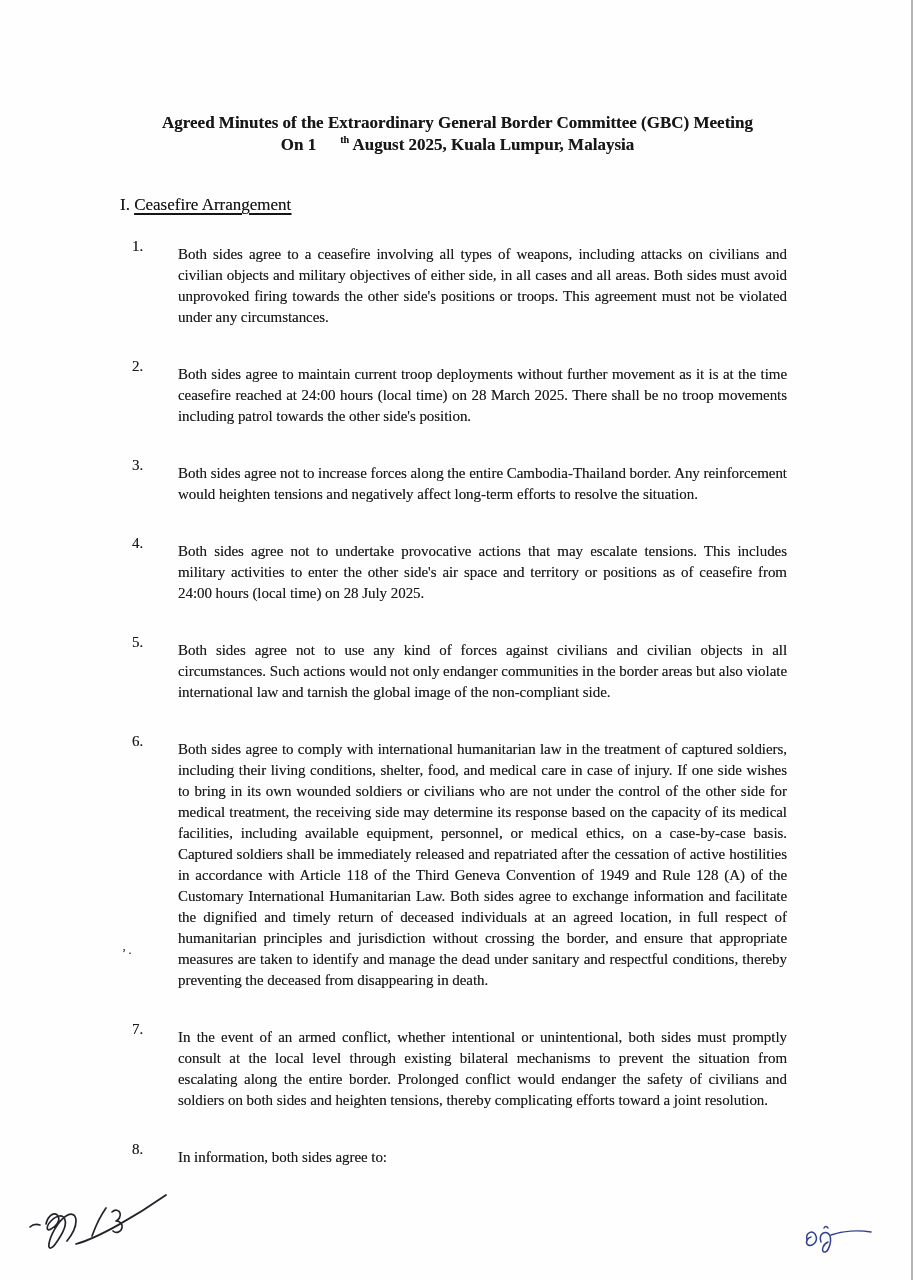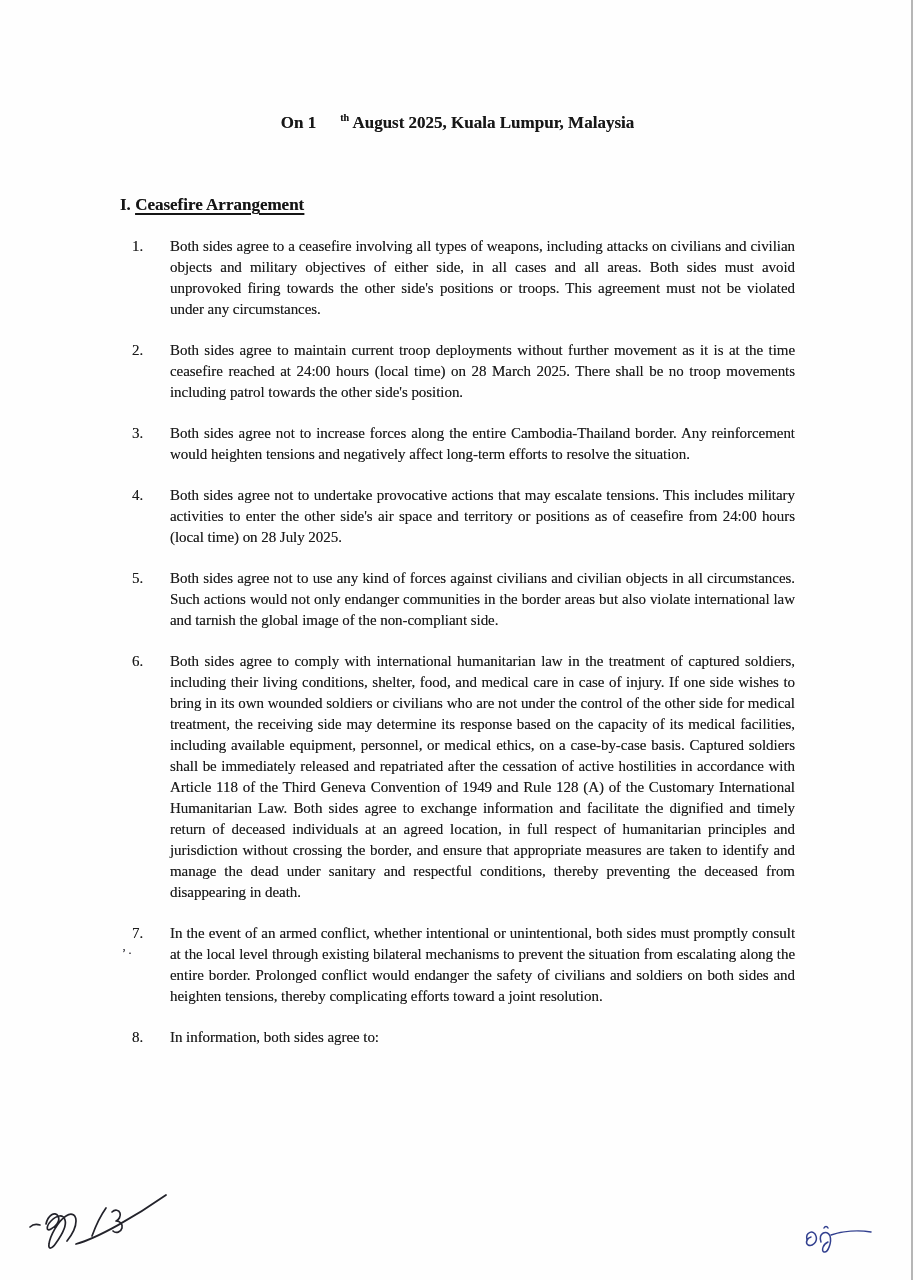--- a/index.html
+++ b/index.html
@@ -26,62 +26,63 @@
     font-size:17px;
     line-height:21.5px;
     color:#171717;
   }
   .title-block sup { font-size:10px; line-height:0;margin-left:24px; }
 
   .section-heading {
     position:absolute; top:195px; left:120px;
     margin:0;
     font-size:17px;
-    font-weight:700;
+    font-weight:400;
     color:#151515;
   }
   .section-heading .u {
     text-decoration:underline;
     text-decoration-thickness:1.6px;
     text-underline-offset:3px;
   }
 
   .items {
     position:absolute; top:236px; left:132px;
     width:663px;
     margin:0; padding:0;
     list-style:none;
     font-size:15px;
     line-height:21px;
     letter-spacing:-0.05px;
   }
   .item { display:flex; margin-bottom:20px; }
   .item .num { flex:none; width:38px; }
   .item .body { flex:1; }
-  .para { margin:0; text-align:justify; }
+  .para { margin:8px; text-align:justify; }
   .para.cont { margin-top:19px; }
 
   .stray-mark {
     position:absolute; left:122px; top:946px;
     font-size:12px; color:#33333d;
     letter-spacing:2px;
   }
 
   .sig-left  { position:absolute; left:26px;  top:1188px; }
   .sig-right { position:absolute; left:794px; top:1220px; }
   .sig-left path, .sig-right path { fill:none; stroke-linecap:round; stroke-linejoin:round; }
 </style>
 </head>
 <body>
 
 <div class="page">
 
   <div class="scan-edge"></div>
 
   <header class="title-block">
+    <div>Agreed Minutes of the Extraordinary General Border Committee (GBC) Meeting</div>
     <div><span>On 1</span><sup>th</sup><span> August 2025, Kuala Lumpur, Malaysia</span></div>
   </header>
 
   <h2 class="section-heading"><span>I.</span> <span class="u">Ceasefire Arrangement</span></h2>
 
   <ol class="items">
     <li class="item">
       <span class="num">1.</span>
       <div class="body">
           <p class="para">Both sides agree to a ceasefire involving all types of weapons, including attacks on civilians and civilian objects and military objectives of either side, in all cases and all areas. Both sides must avoid unprovoked firing towards the other side's positions or troops. This agreement must not be violated under any circumstances.</p>

